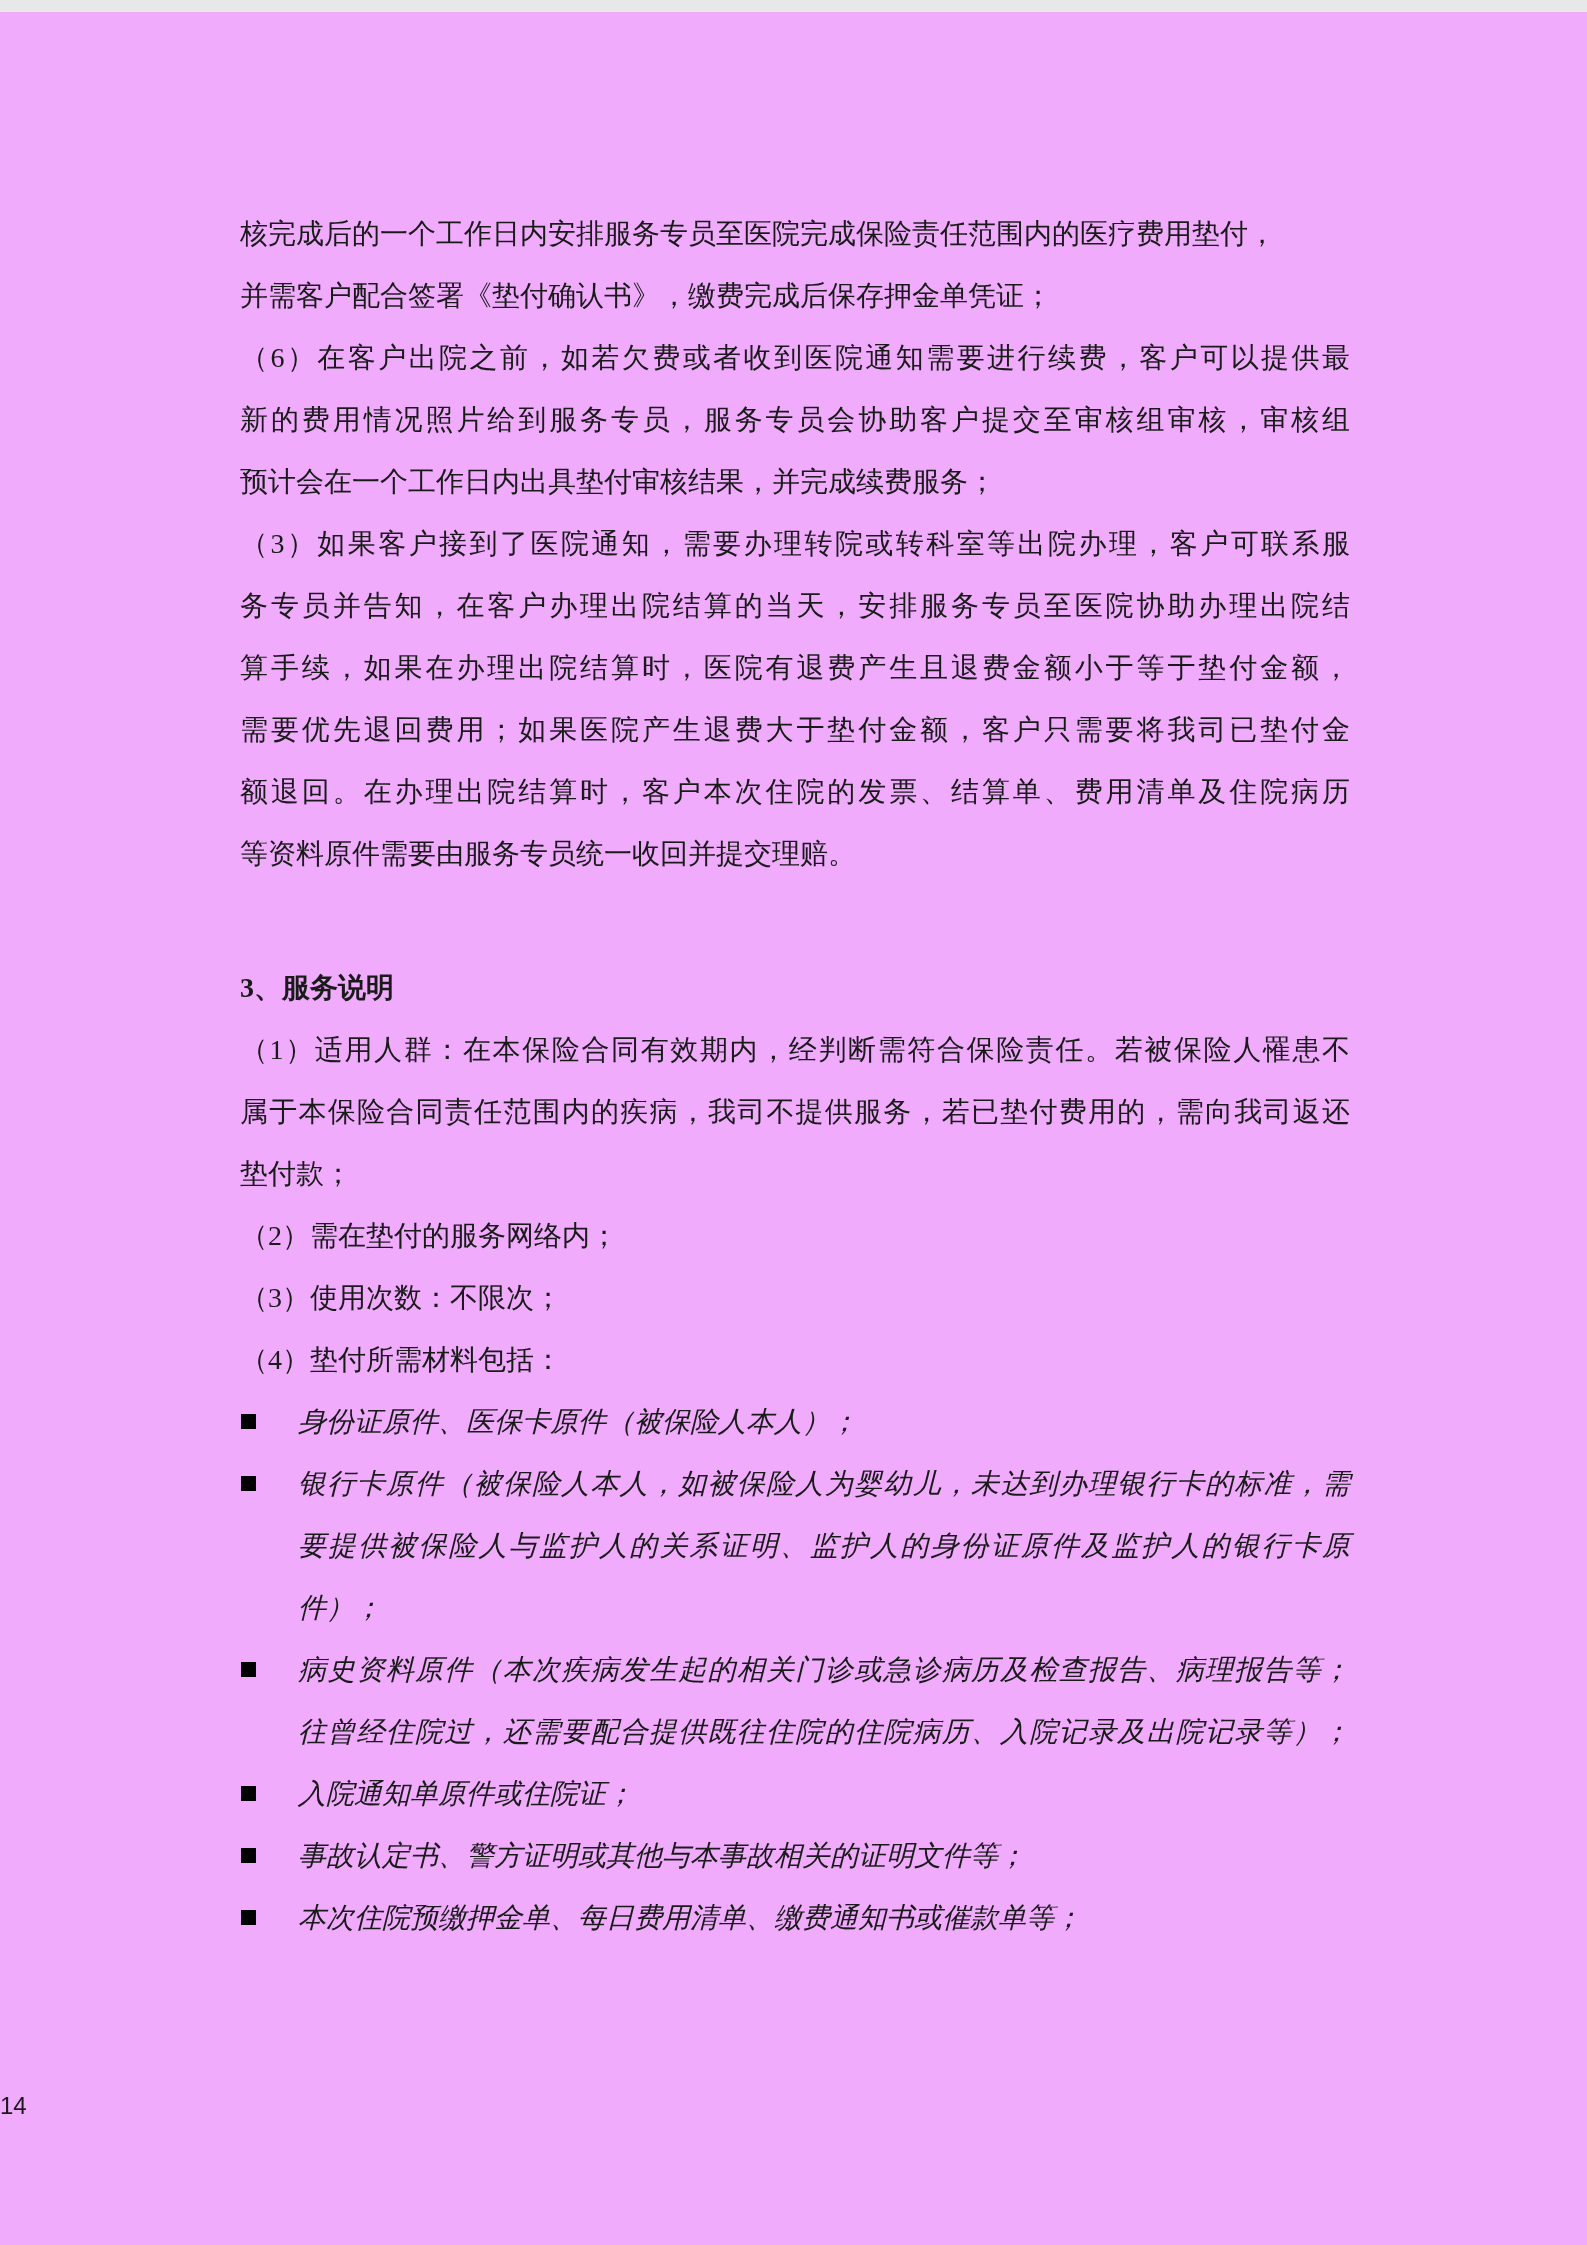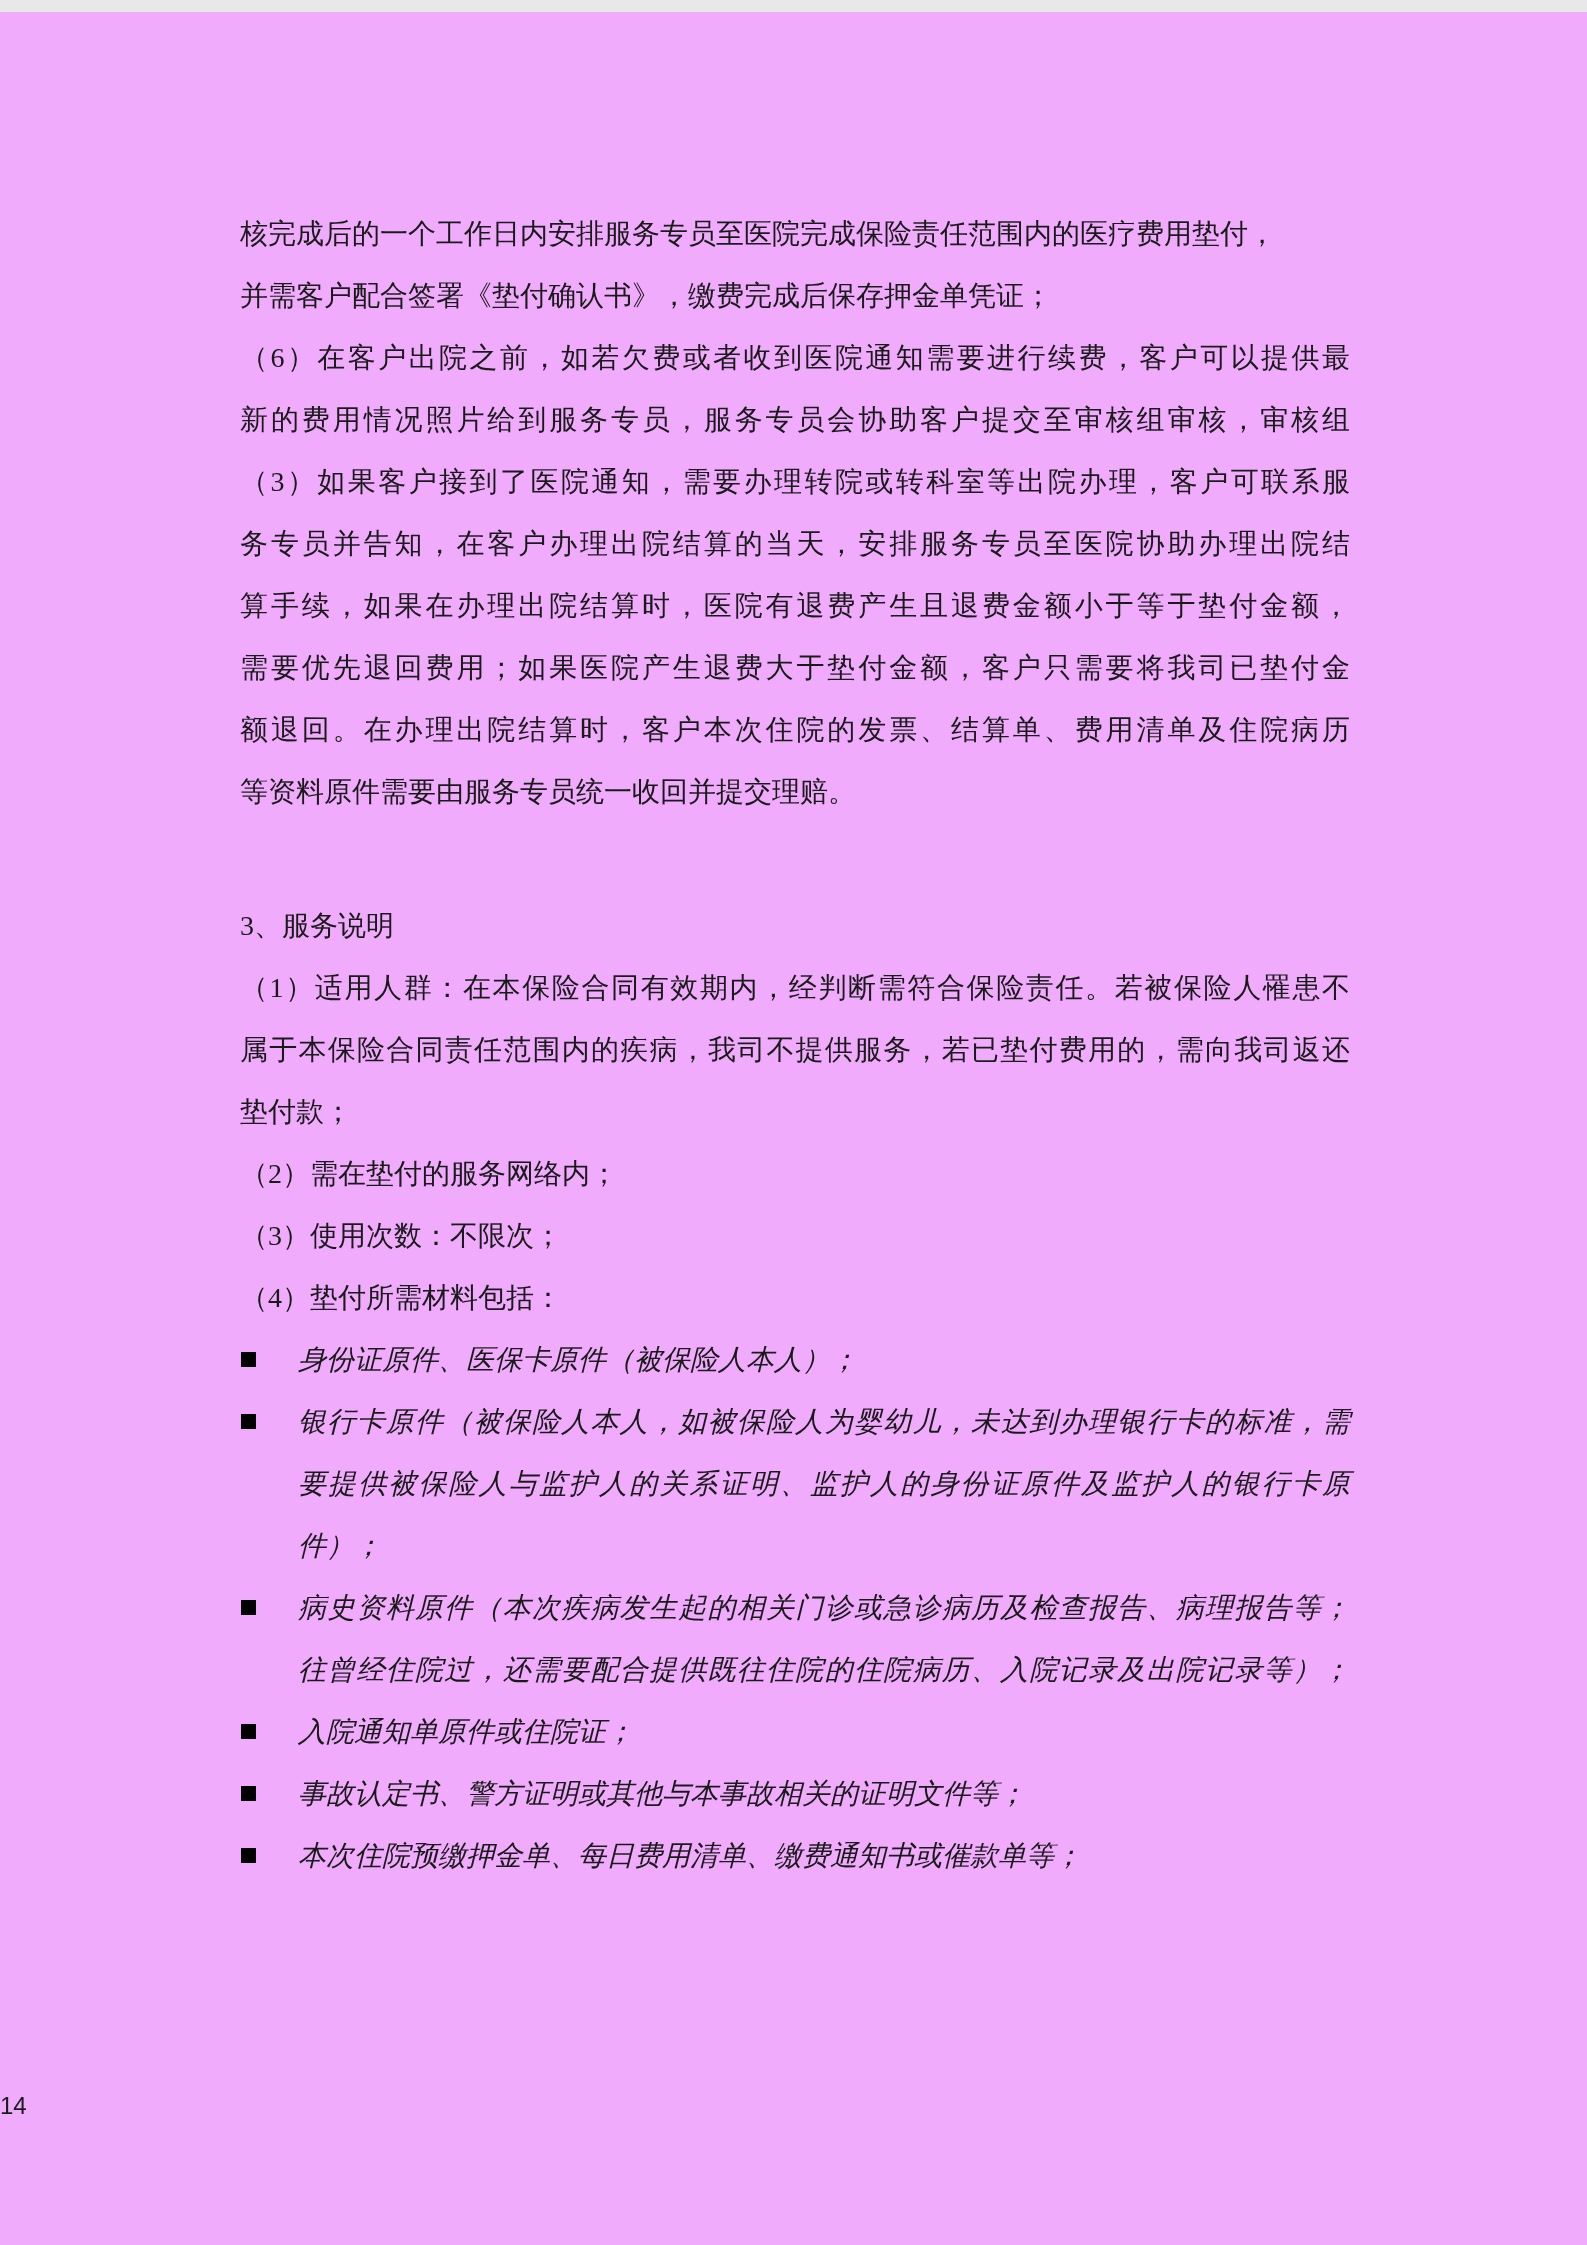--- a/index.html
+++ b/index.html
@@ -27,21 +27,21 @@
     font-size: 28px;
     text-align: left;
     white-space: normal;
     overflow: visible;
   }
   .line.stretch {
     text-align: justify;
     text-align-last: justify;
   }
   .line.heading {
-    font-weight: normal;
+    font-weight: bold;
   }
   .line.bullet, .line.bullet-cont {
     padding-left: 58px;
     font-style: italic;
   }
   .marker {
     position: absolute;
     left: 1px;
     top: 23px;
     width: 15px;
@@ -62,20 +62,21 @@
 </style>
 </head>
 <body>
 
 <div class="page">
   <div class="doc">
       <div class="line body"><span>核完成后的一个工作日内安排服务专员至医院完成保险责任范围内的医疗费用垫付，</span></div>
       <div class="line body"><span>并需客户配合签署《垫付确认书》，缴费完成后保存押金单凭证；</span></div>
       <div class="line body stretch"><span>（6）在客户出院之前，如若欠费或者收到医院通知需要进行续费，客户可以提供最</span></div>
       <div class="line body stretch"><span>新的费用情况照片给到服务专员，服务专员会协助客户提交至审核组审核，审核组</span></div>
+      <div class="line body"><span>预计会在一个工作日内出具垫付审核结果，并完成续费服务；</span></div>
       <div class="line body stretch"><span>（3）如果客户接到了医院通知，需要办理转院或转科室等出院办理，客户可联系服</span></div>
       <div class="line body stretch"><span>务专员并告知，在客户办理出院结算的当天，安排服务专员至医院协助办理出院结</span></div>
       <div class="line body stretch"><span>算手续，如果在办理出院结算时，医院有退费产生且退费金额小于等于垫付金额，</span></div>
       <div class="line body stretch"><span>需要优先退回费用；如果医院产生退费大于垫付金额，客户只需要将我司已垫付金</span></div>
       <div class="line body stretch"><span>额退回。在办理出院结算时，客户本次住院的发票、结算单、费用清单及住院病历</span></div>
       <div class="line body"><span>等资料原件需要由服务专员统一收回并提交理赔。</span></div>
       <div class="spacer" style="height: 72px;"></div>
       <div class="line heading"><span>3、服务说明</span></div>
       <div class="line body stretch"><span>（1）适用人群：在本保险合同有效期内，经判断需符合保险责任。若被保险人罹患不</span></div>
       <div class="line body stretch"><span>属于本保险合同责任范围内的疾病，我司不提供服务，若已垫付费用的，需向我司返还</span></div>

